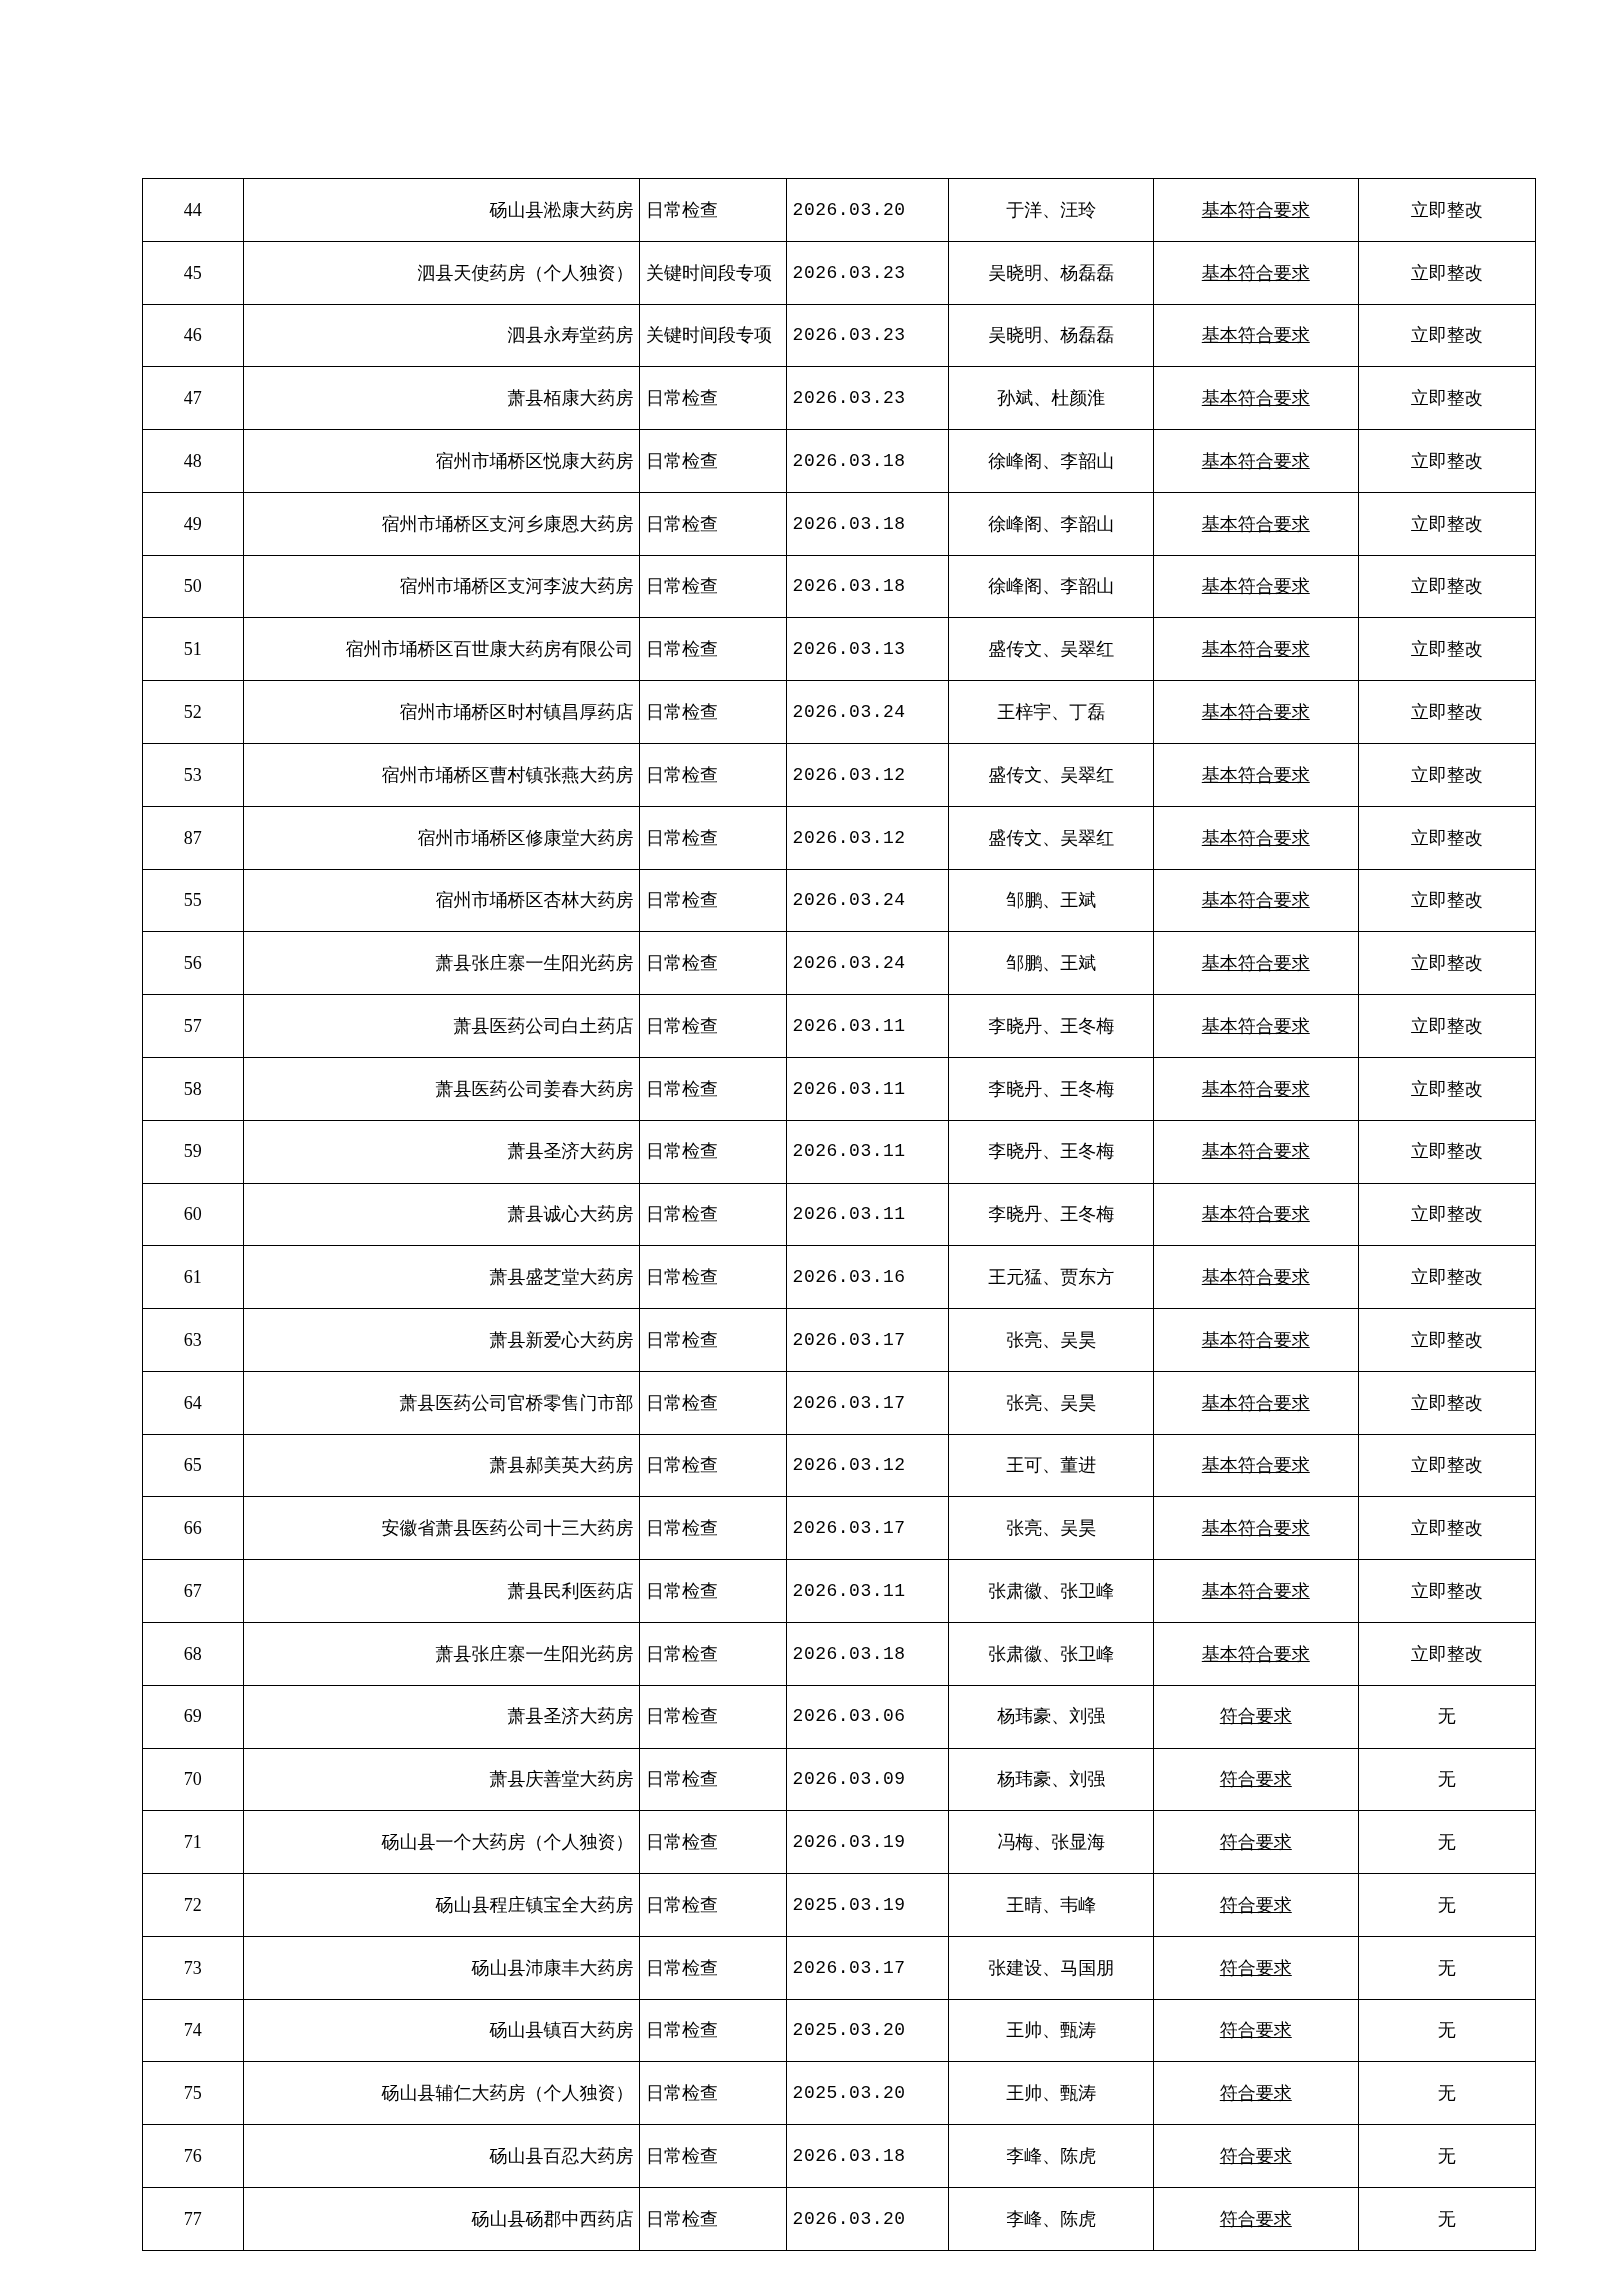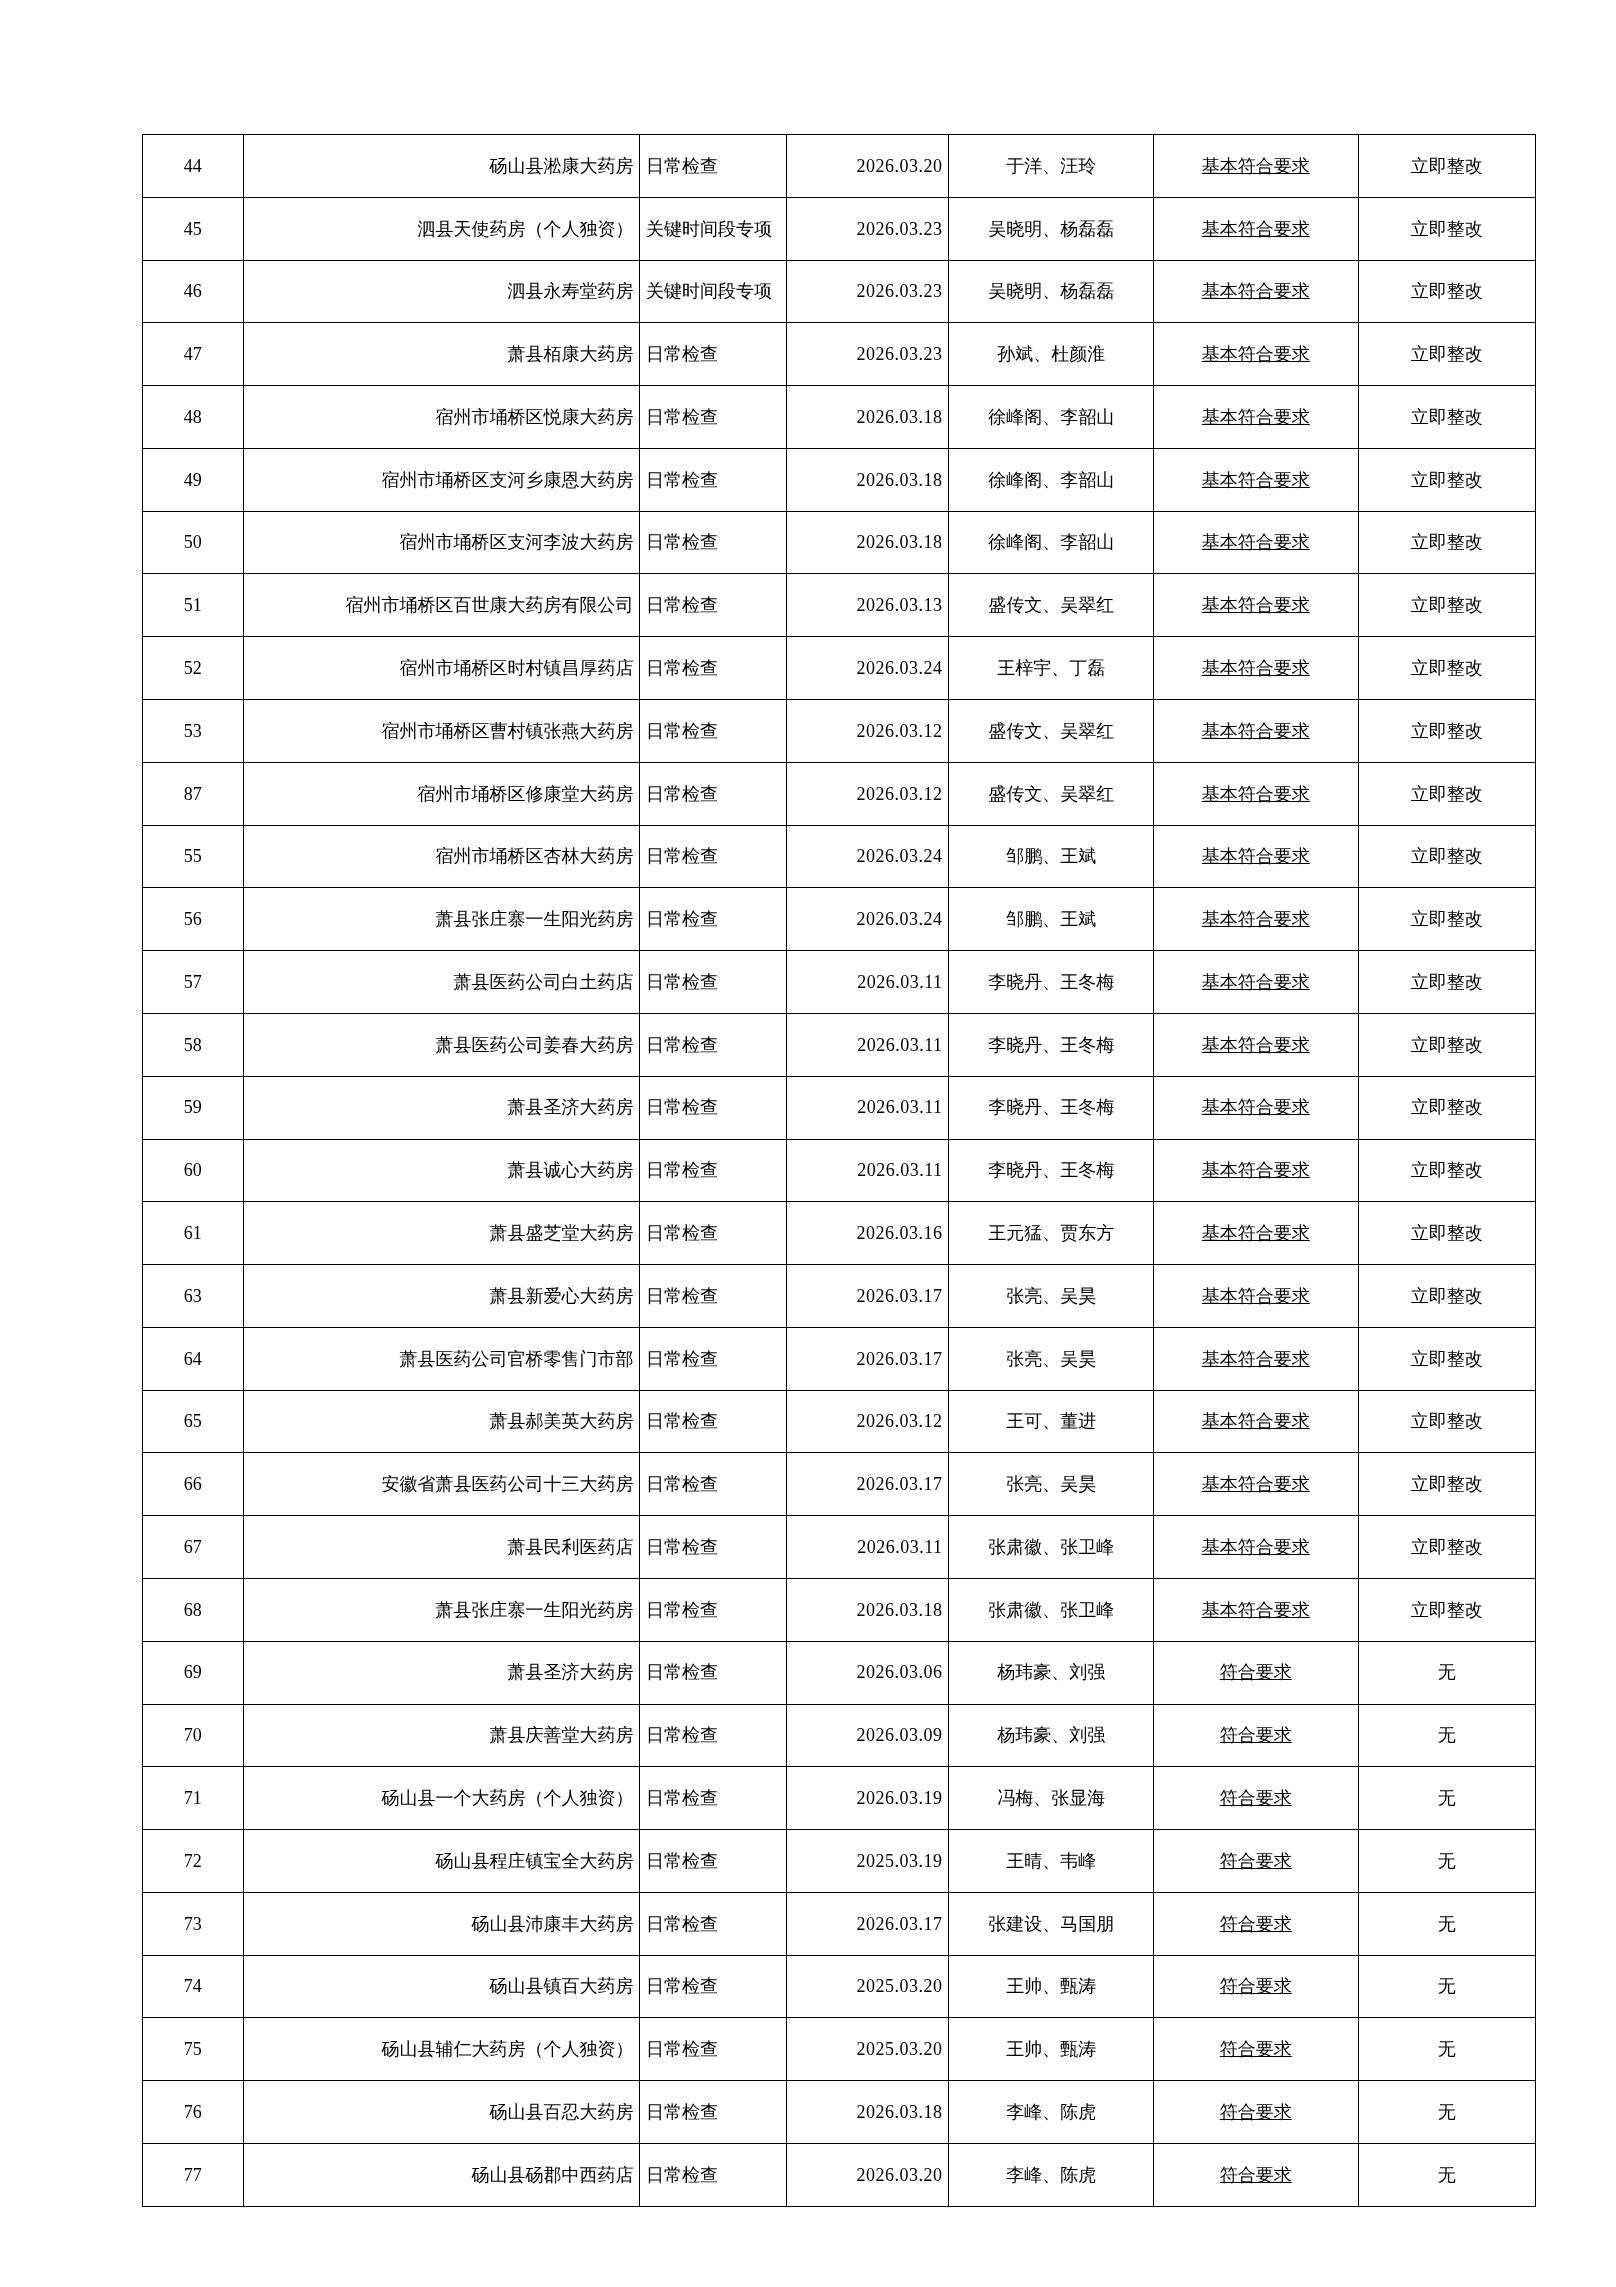--- a/index.html
+++ b/index.html
@@ -17,34 +17,35 @@
     position: relative;
     width: 1617px;
     height: 2287px;
     box-sizing: border-box;
     padding: 134px 142px 0 142px;
   }
   table.inspection-table {
     width: 1335px;
     border-collapse: collapse;
     table-layout: fixed;
+    margin-top: 44px;
   }
   table.inspection-table td {
     border: 1px solid #000000;
     height: 58px;
     font-size: 18px;
     line-height: 1.35;
     padding: 1.9px 5.8px;
     vertical-align: middle;
     white-space: normal;
   }
   td.c-index   { width: 88px;  text-align: center; }
   td.c-name    { width: 384px; text-align: right; padding-left: 23px; }
   td.c-type    { width: 134px; }
-  td.c-date    { width: 150px; text-align: right; font-family: Liberation Serif, serif; letter-spacing: 0.5px; }
+  td.c-date    { width: 150px; text-align: left; font-family: Liberation Mono, monospace; letter-spacing: 0.5px; }
   td.c-person  { width: 192px; text-align: center; }
   td.c-result  { width: 192px; text-align: center; text-decoration: underline; }
   td.c-action  { width: 165px; text-align: center; }
   .two-line {
     line-height: 1.25;
   }
 </style>
 </head>
 <body>
 

